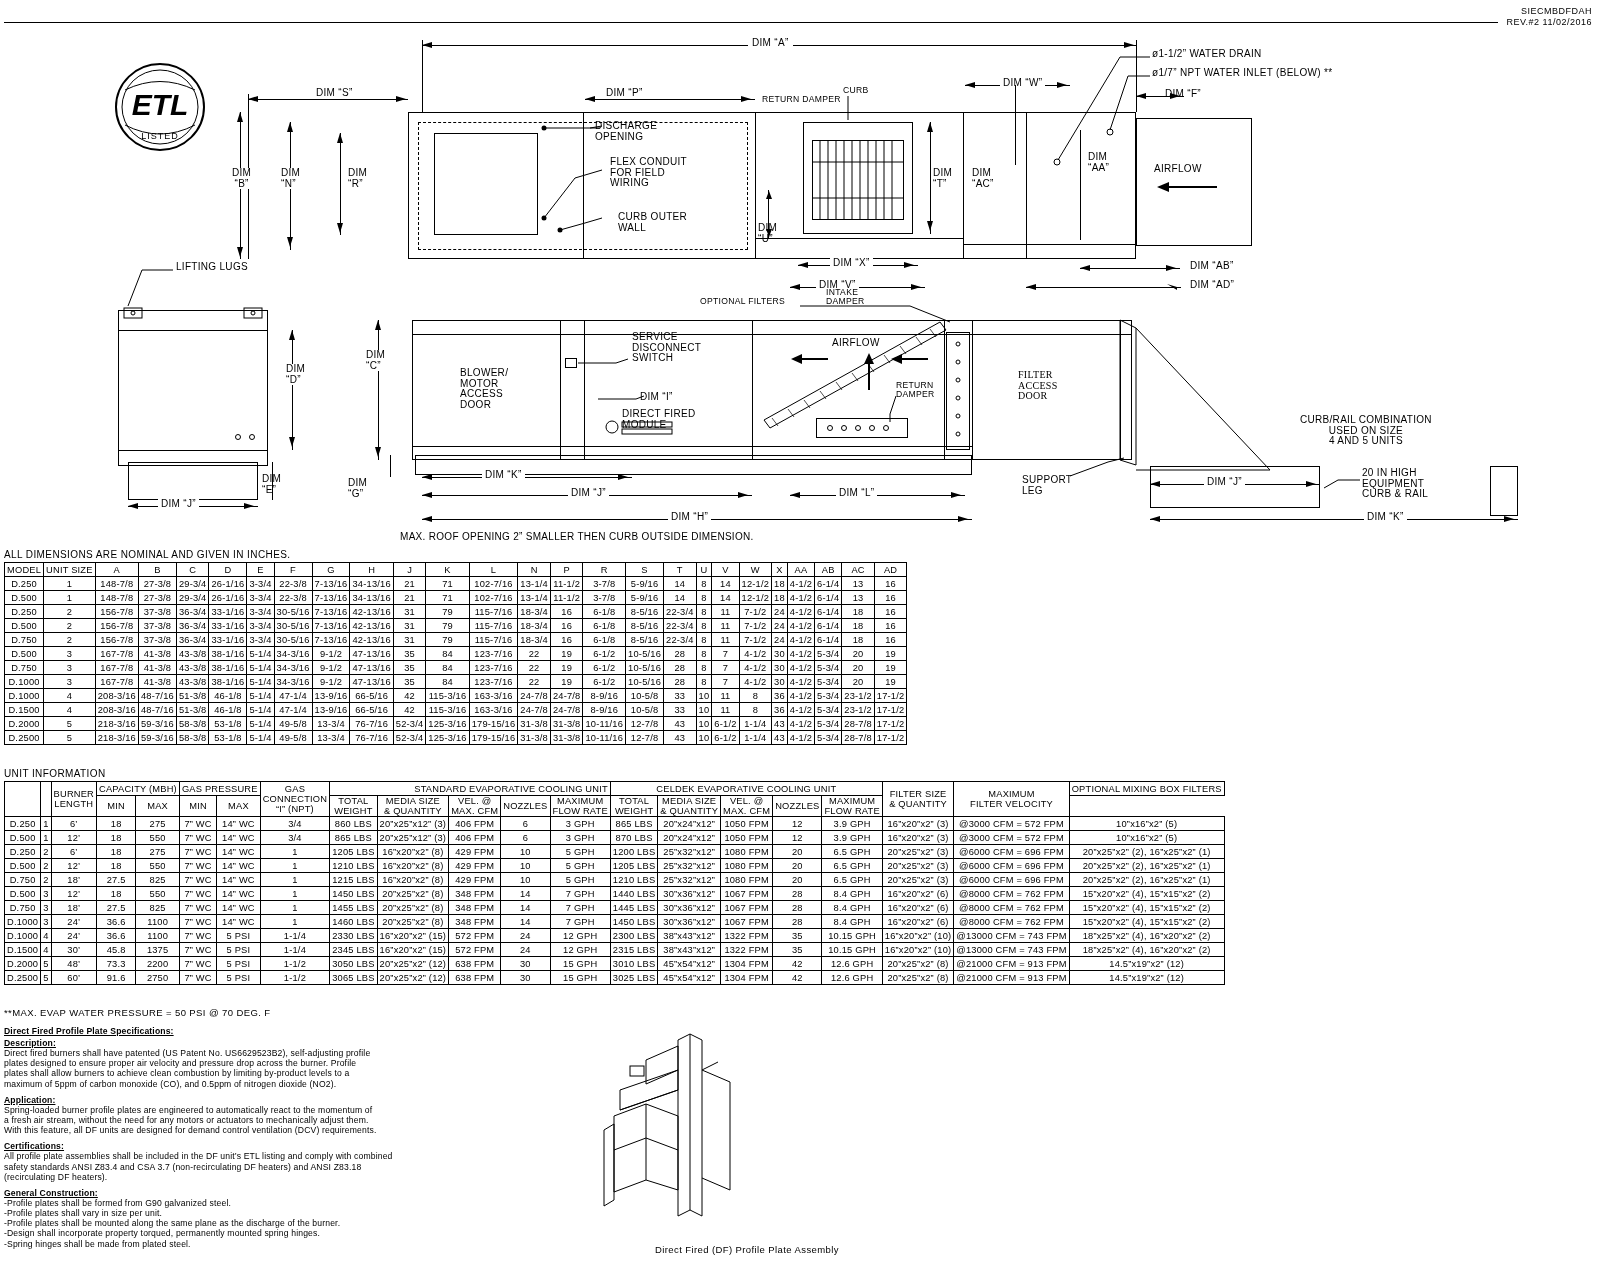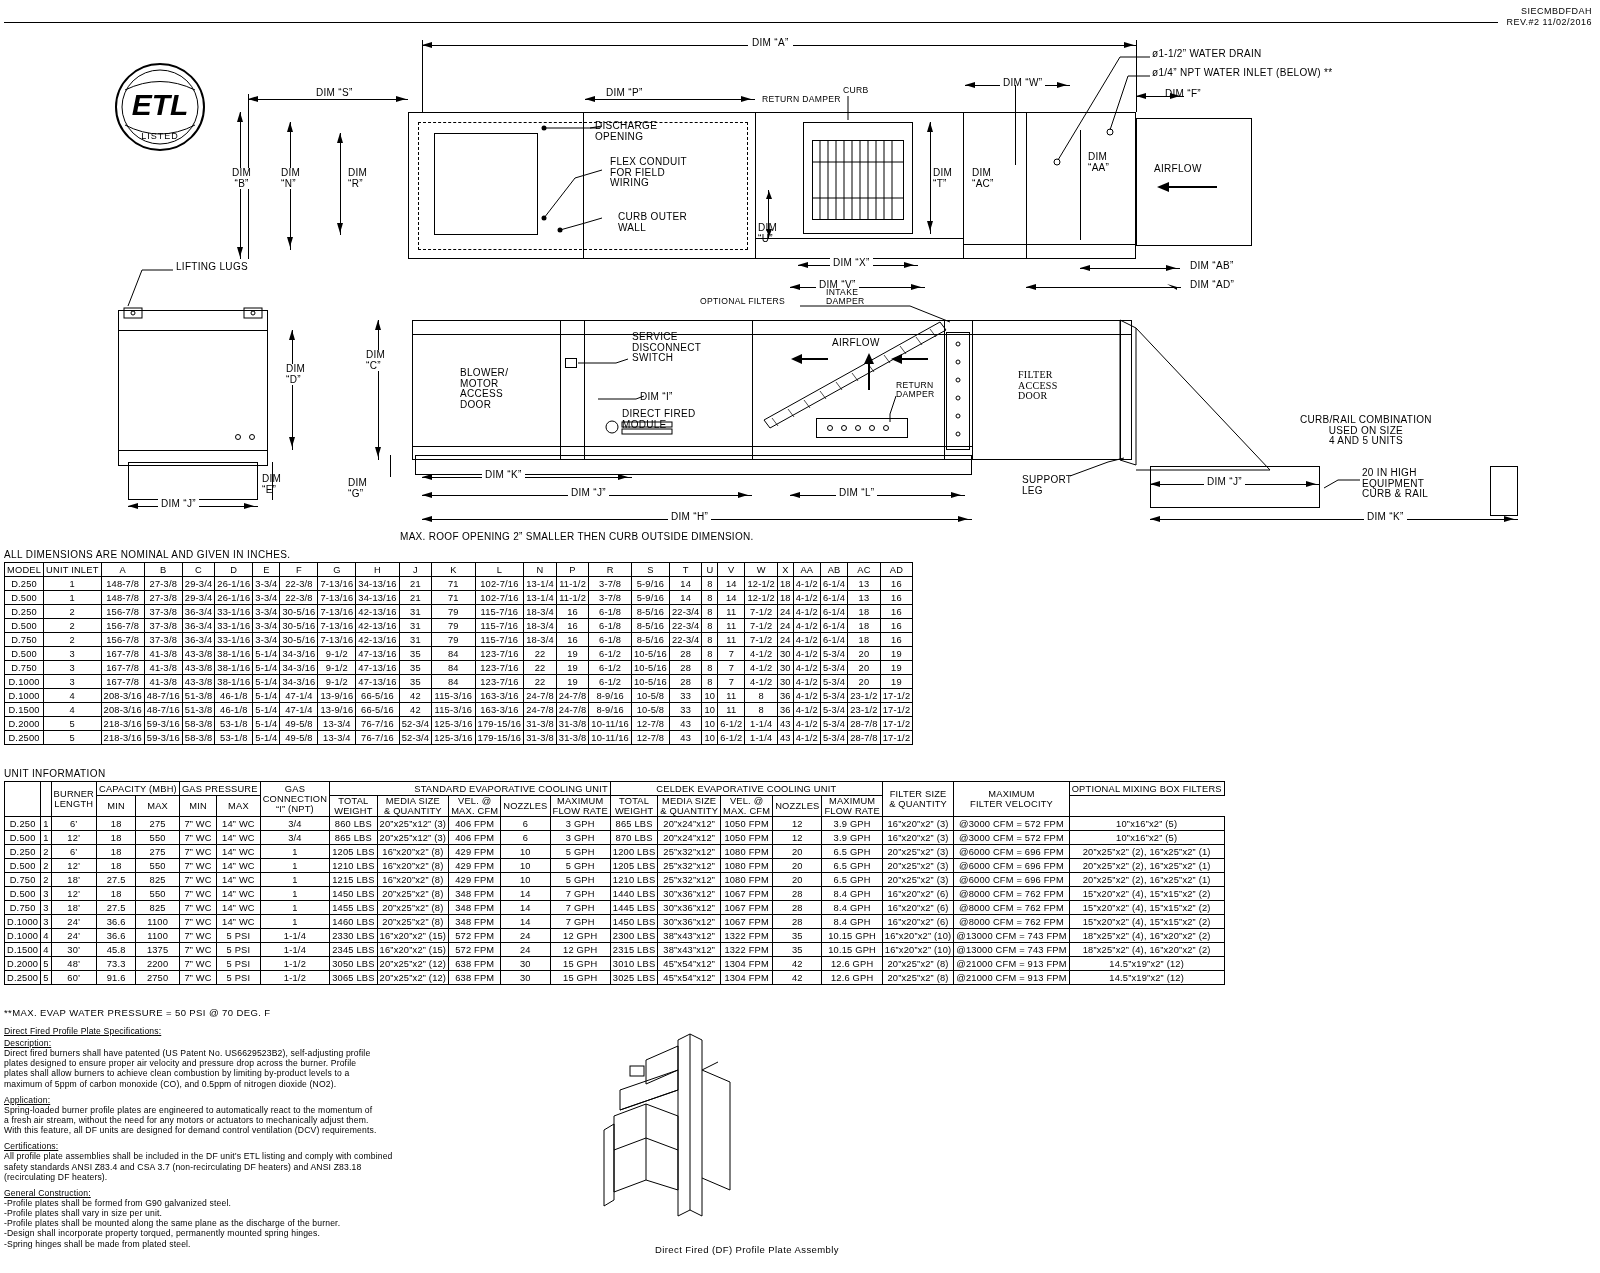--- a/index.html
+++ b/index.html
@@ -18,21 +18,21 @@
   .box{position:absolute;border:1px solid #000;box-sizing:border-box;}
   .dash{position:absolute;border:1px dashed #000;box-sizing:border-box;}
 
   
   table{border-collapse:collapse;position:absolute;font-size:9.3px;letter-spacing:.2px;}
   table td,table th{border:1px solid #000;padding:0 2px;text-align:center;font-weight:normal;white-space:nowrap;height:13px;}
   .tbl-note{position:absolute;font-size:10px;letter-spacing:.4px;text-align:center;}
 
   
   .spec{position:absolute;font-size:8.6px;line-height:1.18;letter-spacing:.15px;white-space:pre-wrap;}
-  .spec b{font-weight:normal;text-decoration:underline;}
+  .spec b{font-weight:bold;text-decoration:underline;}
 
   .cap{position:absolute;font-size:9.5px;letter-spacing:.4px;}
   svg{position:absolute;left:0;top:0;overflow:visible;}
 </style>
 </head>
 <body>
 
 <div class="sheet">
 
   <div class="ln h" style="left:4px;top:22px;width:1494px;height:1.4px;"></div>
@@ -83,21 +83,21 @@
   <div class="ln v" style="left:1015px;top:85px;height:80px;"></div>
 
   <div class="ln h" style="left:1136px;top:96px;width:48px;"></div>
   <svg width="50" height="12" style="left:1134px;top:90px;">
       <path d="M2 6 L12 3 L12 9 Z" fill="#000"></path>
       <path d="M46 6 L36 3 L36 9 Z" fill="#000"></path>
     </svg>
   <div class="t" style="left:1165px;top:89px;">DIM “F”</div>
 
   <div class="t" style="left:1152px;top:49px;text-align:right;">ø1-1/2” WATER DRAIN</div>
-  <div class="t" style="left:1152px;top:68px;">ø1/4” NPT WATER INLET (BELOW) **</div>
+  <div class="t" style="left:1152px;top:68px;">ø1/7” NPT WATER INLET (BELOW) **</div>
   <svg width="200" height="200" style="left:1000px;top:55px;">
     <path d="M150 2 L120 2 L58 105" fill="none" stroke="#000" stroke-width="1"></path>
     <path d="M150 21 L128 21 L110 75" fill="none" stroke="#000" stroke-width="1"></path>
     <circle cx="57" cy="107" r="3" fill="none" stroke="#000"></circle>
     <circle cx="110" cy="77" r="3" fill="none" stroke="#000"></circle>
   </svg>
 
   <div class="box" style="left:408px;top:112px;width:728px;height:147px;"></div>
   <div class="ln v" style="left:583px;top:112px;height:147px;"></div>
   <div class="ln v" style="left:755px;top:112px;height:147px;"></div>
@@ -437,21 +437,21 @@
   <div class="t" style="left:668px;top:512px;background:#fff;padding:0 3px;">DIM “H”</div>
 
   <div class="t" style="left:400px;top:532px;font-size:10px;">MAX. ROOF OPENING 2” SMALLER THEN CURB OUTSIDE DIMENSION.</div>
 
   <div class="tbl-note" style="left:4px;top:549px;">ALL DIMENSIONS ARE NOMINAL AND GIVEN IN INCHES.</div>
 
   <table id="dim-table" style="left:4px;top:562px;">
       <tbody>
         <tr>
           <td>MODEL</td>
-          <td>UNIT INLET</td>
+          <td>UNIT SIZE</td>
           <td>A</td>
           <td>B</td>
           <td>C</td>
           <td>D</td>
           <td>E</td>
           <td>F</td>
           <td>G</td>
           <td>H</td>
           <td>J</td>
           <td>K</td>

